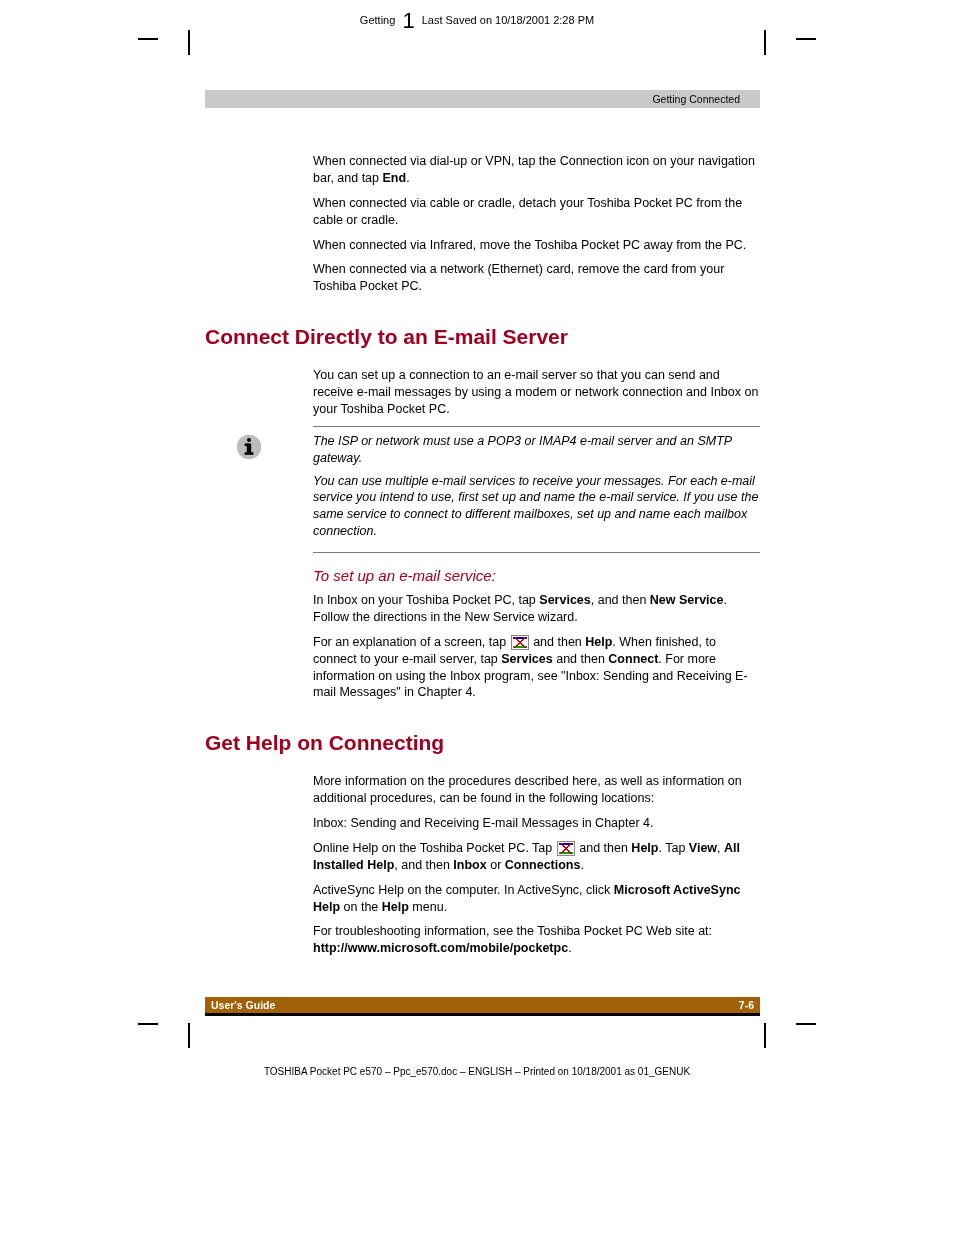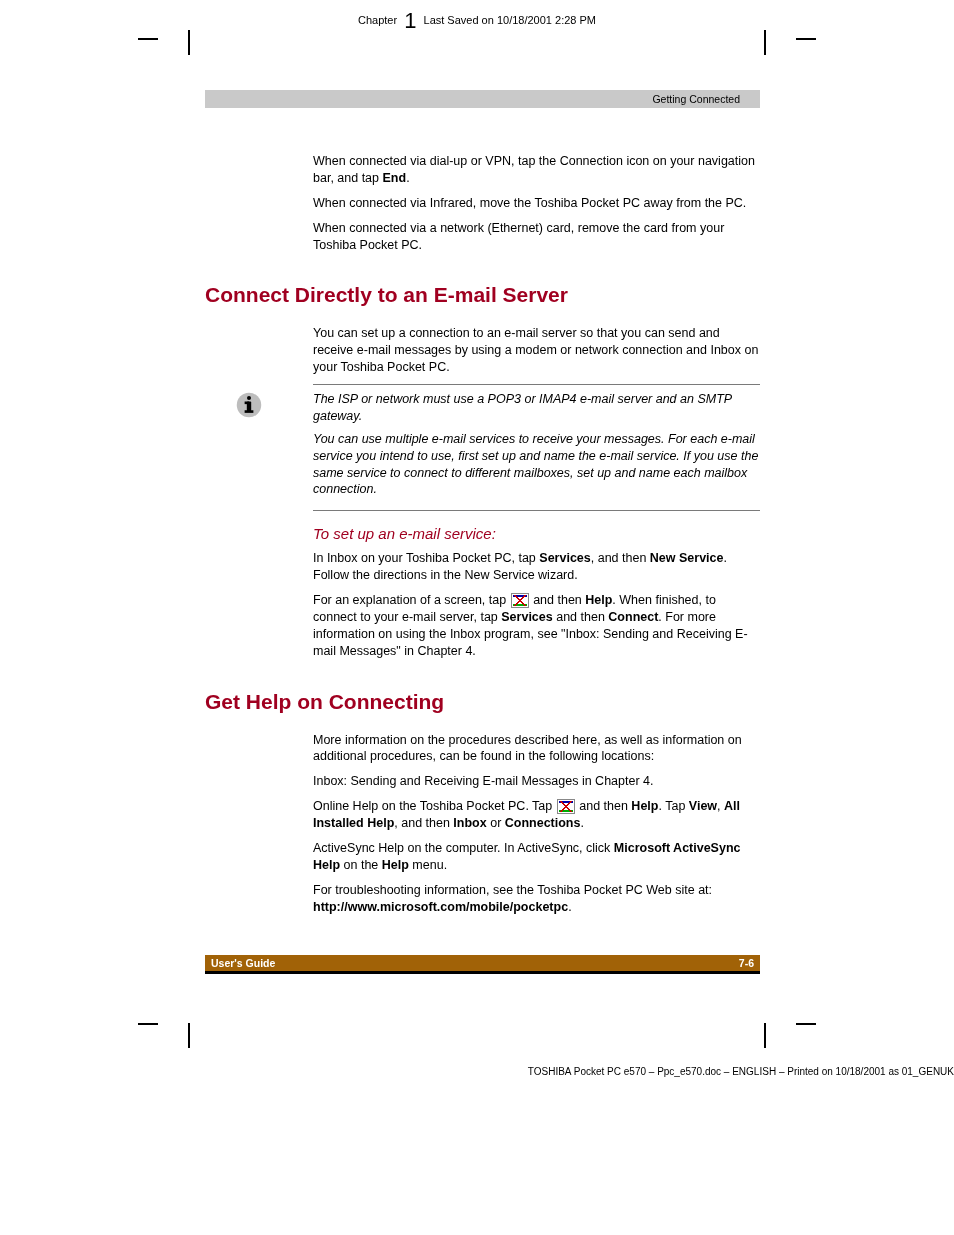--- a/index.html
+++ b/index.html
@@ -113,49 +113,50 @@
     align-items: center;
     justify-content: space-between;
     padding: 0 6px;
     margin-top: 40px;
     border-bottom: 3px solid #000;
   }
   .bottomline {
     position: absolute;
     bottom: 158px;
     left: 0; right: 0;
-    text-align: right;
+    text-align: center;
     font-size: 10px;
     color: #000;
   }
   .info-svg { width: 28px; height: 28px; }
 </style>
 </head>
 <body>
 
 <div class="crop-mark tl"></div>
 <div class="crop-mark tr"></div>
 <div class="crop-mark bl"></div>
 <div class="crop-mark br"></div>
 
 <div class="topline">
-  <span>Chapter</span>
+  <span>Getting</span>
   <span class="vnum">1</span>
   <span>Last Saved on 10/18/2001 2:28 PM</span>
 </div>
 
 <div class="page">
   <div class="gray-bar">
     <span>Getting Connected</span>
   </div>
 
   <div class="body-col">
     <div class="item indent">
       <span>When connected via dial-up or VPN, tap the Connection icon on your navigation bar, and tap </span><b>End</b><span>.</span>
     </div>
+    <div class="item indent">When connected via cable or cradle, detach your Toshiba Pocket PC from the cable or cradle.</div>
     <div class="item indent">When connected via Infrared, move the Toshiba Pocket PC away from the PC.</div>
     <div class="item indent">When connected via a network (Ethernet) card, remove the card from your Toshiba Pocket PC.</div>
   </div>
 
   <h2 class="red">Connect Directly to an E-mail Server</h2>
 
   <div class="body-col">
     <p>You can set up a connection to an e-mail server so that you can send and receive e-mail messages by using a modem or network connection and Inbox on your Toshiba Pocket PC.</p>
   </div>
 

